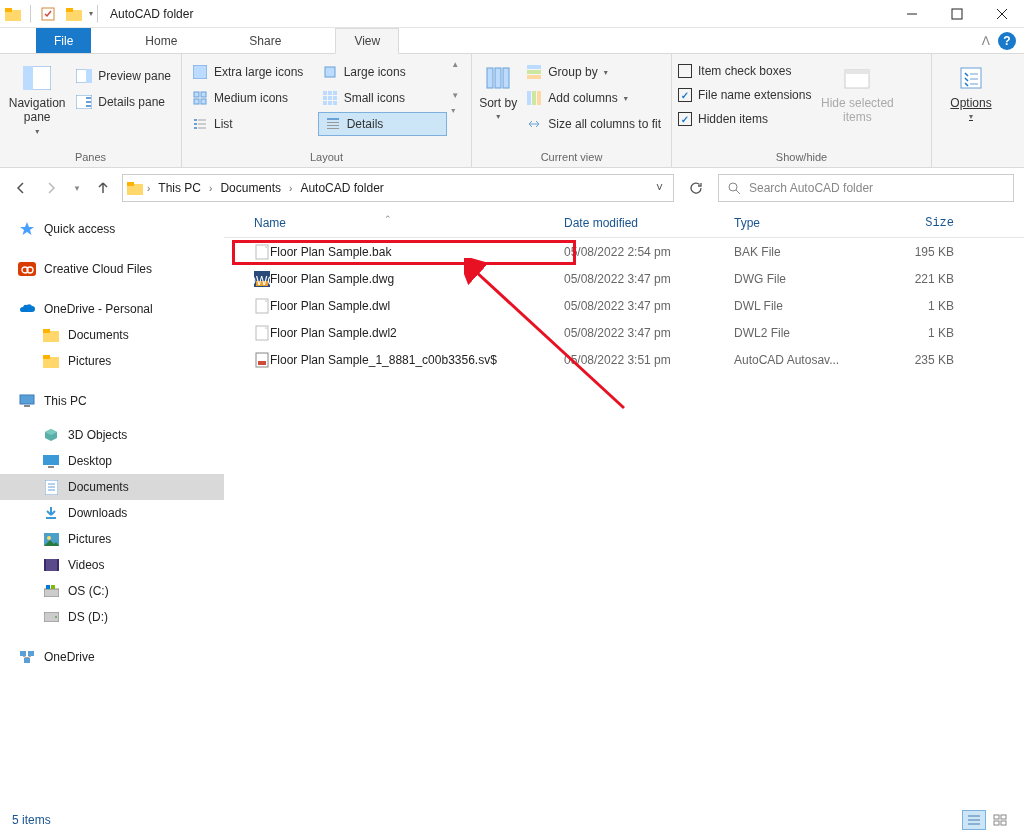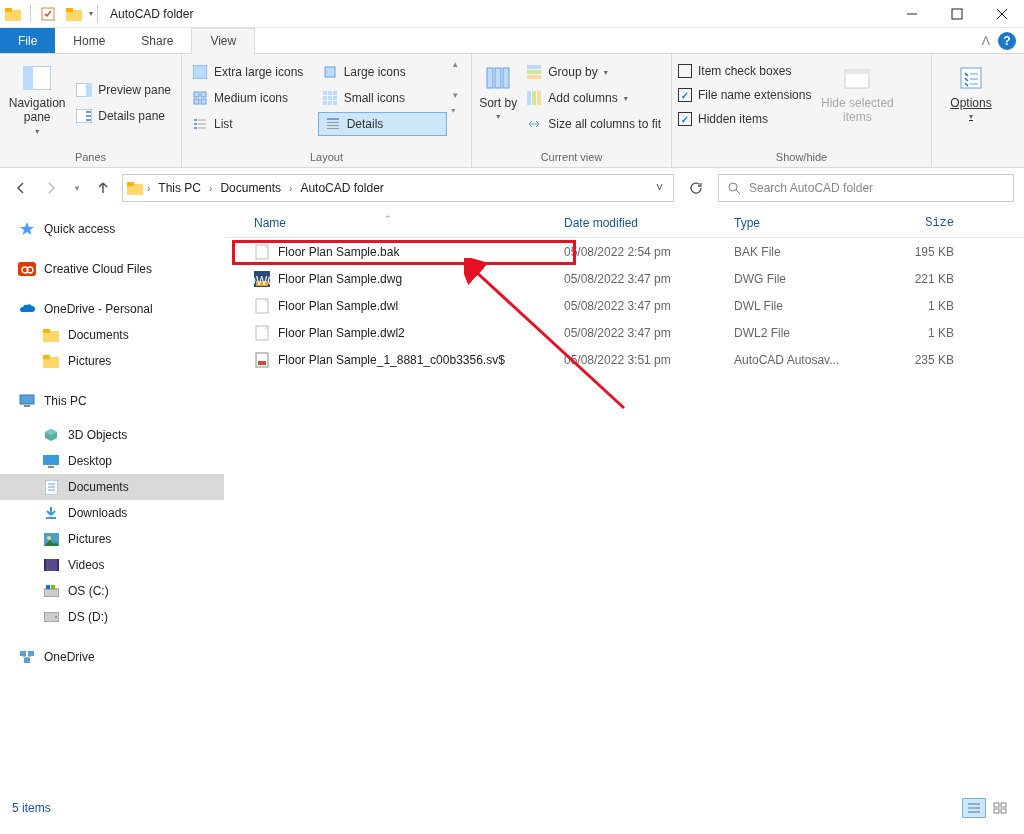--- a/index.html
+++ b/index.html
@@ -8,21 +8,21 @@
 
 .titlebar { height: 28px; display: flex; align-items: center; border-bottom: 1px solid #e5e5e5; }
 .titlebar .qat-icon { width: 18px; height: 18px; margin: 0 4px; display: inline-flex; align-items: center; justify-content: center; }
 .titlebar .sep { width: 1px; height: 18px; background: #ccc; margin: 0 4px; }
 .titlebar .title { margin-left: 8px; font-size: 12px; color: #222; }
 .titlebar .window-controls { margin-left: auto; display: flex; }
 .titlebar .window-controls div { width: 45px; height: 28px; display: flex; align-items: center; justify-content: center; }
 
 
 .tabs { height: 26px; display: flex; align-items: stretch; background: #fff; border-bottom: 1px solid #dadada; position: relative; }
-.tab { padding: 0 18px; display: flex; align-items: center; font-size: 12px; color: #444; cursor: default; }
+.tab { padding: 0 18px; display: flex; align-items: center; font-size: 12px; color: #444; cursor: default; margin-left: 36px; }
 .tab.file { background: #1979ca; color: #fff; }
 .tab.active { background: #f5f5f5; border: 1px solid #dadada; border-bottom: 1px solid #f5f5f5; margin-bottom: -1px; }
 .tabs .tab-right { margin-left: auto; display: flex; align-items: center; padding-right: 8px; gap: 8px; }
 .help-badge { width: 18px; height: 18px; border-radius: 50%; background: #1979ca; color: #fff; display: flex; align-items: center; justify-content: center; font-weight: bold; font-size: 12px; }
 
 
 .ribbon { height: 114px; background: #f5f5f5; border-bottom: 1px solid #dadada; display: flex; }
 .ribbon-group { border-right: 1px solid #dadada; display: flex; flex-direction: column; }
 .ribbon-group .group-body { flex: 1; display: flex; align-items: flex-start; padding: 4px 6px; gap: 4px; }
 .ribbon-group .group-label { text-align: center; font-size: 11px; color: #666; padding: 2px 0 4px; }
@@ -59,29 +59,29 @@
 .side-icon { width: 18px; height: 18px; display: flex; align-items: center; justify-content: center; }
 
 .filelist { flex: 1; position: relative; }
 .columns { display: flex; height: 30px; align-items: center; border-bottom: 1px solid #e5e5e5; color: #1a5490; font-size: 13px; }
 .col-name { width: 340px; padding-left: 30px; position: relative; }
 .col-name .sort-arrow { position: absolute; left: 160px; top: -2px; font-size: 9px; color: #888; }
 .col-date { width: 170px; }
 .col-type { width: 150px; }
 .col-size { width: 90px; text-align: right; padding-right: 20px; font-family: Liberation Mono, monospace; }
 .file-row { display: flex; height: 27px; align-items: center; font-size: 13px; color: #222; }
-.file-row .fname { width: 340px; padding-left: 30px; display: flex; align-items: center; gap: 8px; }
+.file-row .fname { width: 340px; padding-left: 30px; display: flex; align-items: center; gap: 0; }
 .file-row .fdate { width: 170px; color: #666; }
 .file-row .ftype { width: 150px; color: #666; white-space: nowrap; overflow: hidden; text-overflow: ellipsis; }
 .file-row .fsize { width: 90px; text-align: right; padding-right: 20px; color: #666; }
 .file-icon { width: 16px; height: 16px; }
 .highlight { position: absolute; border: 3px solid #e81123; }
 
 
-.statusbar { position: absolute; bottom: 12px; left: 0; right: 0; height: 28px; display: flex; align-items: center; padding: 0 12px; font-size: 12px; color: #1a5490; }
+.statusbar { position: absolute; bottom: 0; left: 0; right: 0; height: 28px; display: flex; align-items: center; padding: 0 12px; font-size: 12px; color: #1a5490; }
 .statusbar .view-icons { margin-left: auto; display: flex; gap: 2px; }
 .view-btn { width: 24px; height: 20px; border: 1px solid transparent; display: flex; align-items: center; justify-content: center; }
 .view-btn.active { border: 1px solid #7eb0de; background: #cde6f7; }
 
 svg { display: block; }
 </style>
 </head>
 <body>
 
 <div class="titlebar">
@@ -145,21 +145,21 @@
       <div class="big-button">
         <span class="big-icon">
             <svg width="28" height="24">
               <rect x="0" y="0" width="28" height="24" fill="#fff" stroke="#6aa0d8"></rect>
               <rect x="0" y="0" width="10" height="24" fill="#bcdcff"></rect>
             </svg>
           </span>
         <span style="line-height:1.2;">Navigation pane</span>
         <span class="dropdown-arrow">▾</span>
       </div>
-      <div class="layout-col" style="margin-top:20px;">
+      <div class="layout-col" style="margin-top:6px;">
         <div class="small-item">
           <span class="small-icon">
               <svg width="16" height="14">
                 <rect x="0" y="0" width="16" height="14" fill="#fff" stroke="#6aa0d8"></rect>
                 <rect x="10" y="0" width="6" height="14" fill="#bcdcff"></rect>
               </svg>
             </span>
           <span>Preview pane</span>
         </div>
         <div class="small-item">

